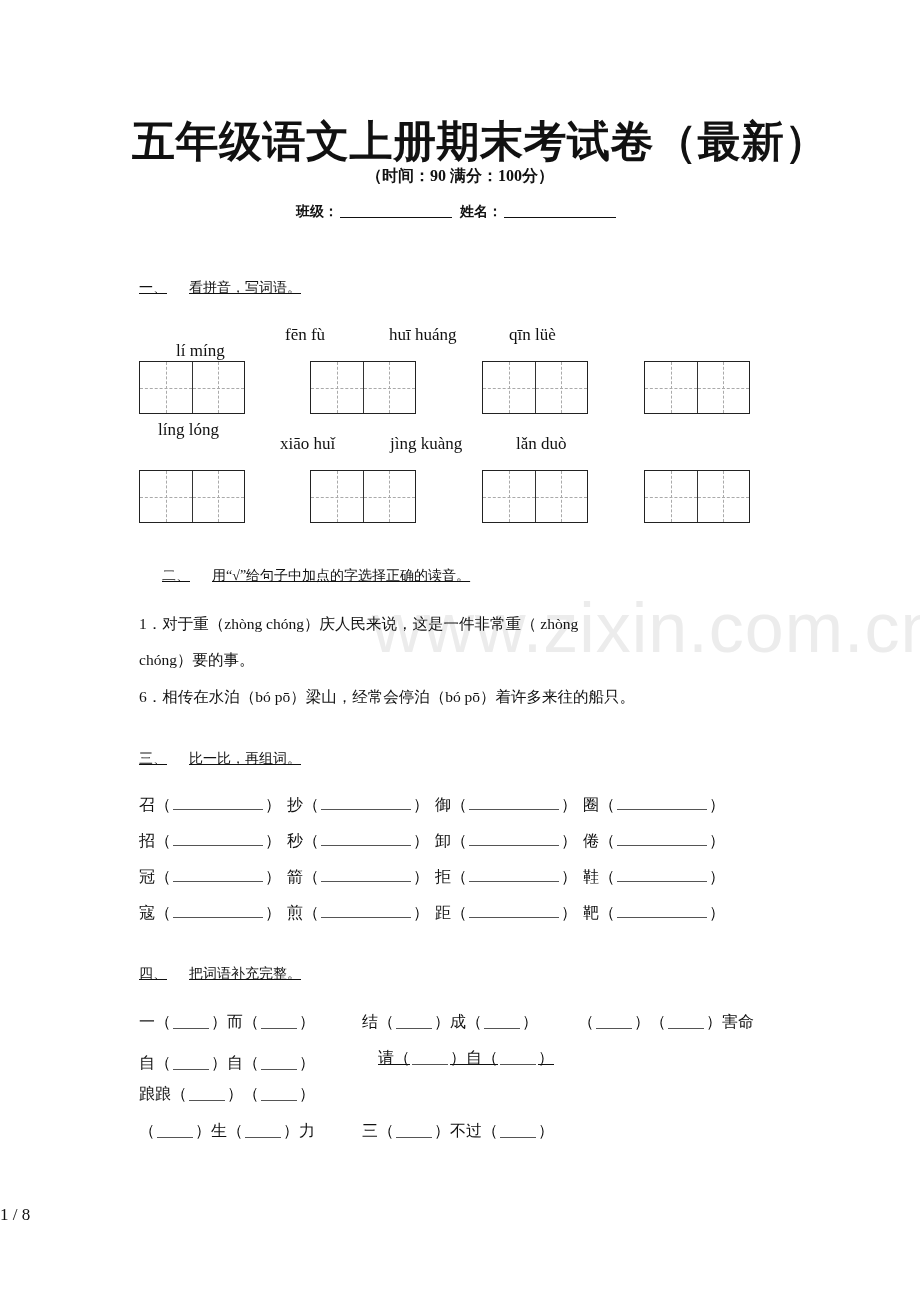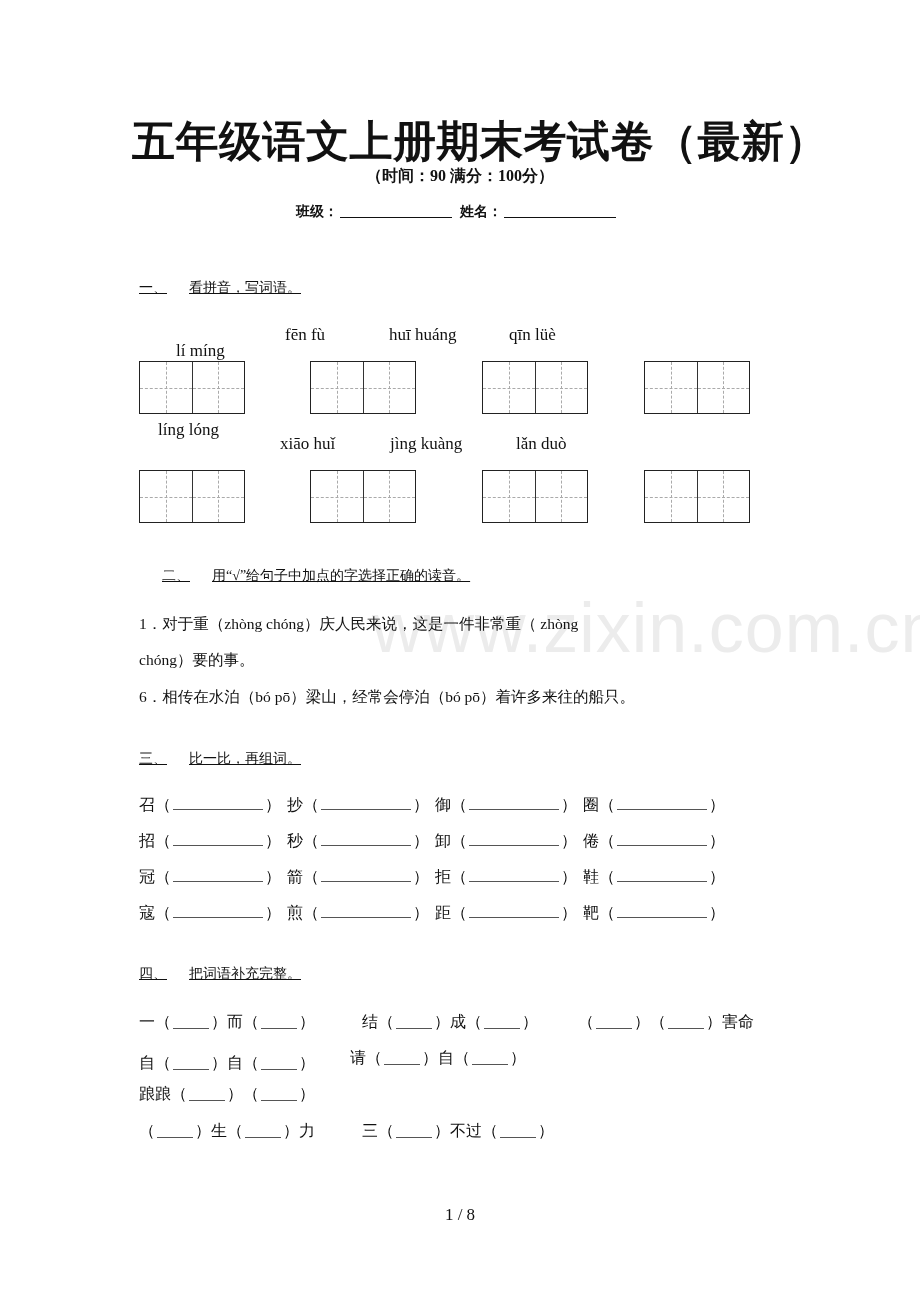--- a/index.html
+++ b/index.html
@@ -18,21 +18,21 @@
   .tianzi .cell + .cell { border-left: 1.5px solid #333; }
   .tianzi .cell::before { content: ""; position: absolute; left: 50%; top: 0; bottom: 0; border-left: 1px dashed #aaa; }
   .tianzi .cell::after { content: ""; position: absolute; top: 50%; left: 0; right: 0; border-top: 1px dashed #aaa; }
   .q-line { font-size: 15.5px; left: 139px; }
   .watermark { top: 588px; left: 372px; font-family: "Liberation Sans", sans-serif; font-size: 70px; color: #ececec; letter-spacing: 1px; }
   .row3 { left: 139px; font-size: 16px; display: flex; }
   .row3 .item { display: inline-flex; align-items: baseline; width: 148px; }
   .row3 .paren-blank { display: inline-block; width: 90px; border-bottom: 1px solid #555; height: 15px; margin: 0 2px; vertical-align: -2px; }
   .row4 { left: 139px; font-size: 16px; }
   .sb { display: inline-block; width: 36px; border-bottom: 1px solid #555; height: 15px; margin: 0 2px; vertical-align: -2px; }
-  .footer { top: 1205px; left: 0; width: 920px; text-align: center; font-size: 17px; }
+  .footer { top: 1205px; left: 0; width: 920px; font-size: 17px; }
 </style>
 </head>
 <body>
 
 <div class="abs title">五年级语文上册期末考试卷（最新）</div>
 <div class="abs subtitle">（时间：90   满分：100分）</div>
 <div class="abs info">
   <span>班级：</span><span class="blank"></span><span>姓名：</span><span class="blank"></span>
 </div>
 
@@ -211,21 +211,21 @@
 <div class="abs row4" style="top:1012px;left:362px;">
   <span>结（</span><span class="sb"></span><span>）成（</span><span class="sb"></span><span>）</span>
 </div>
 <div class="abs row4" style="top:1012px;left:578px;">
   <span>（</span><span class="sb"></span><span>）（</span><span class="sb"></span><span>）害命</span>
 </div>
 
 <div class="abs row4" style="top:1017px;margin-top:36px;">
   <span>自（</span><span class="sb"></span><span>）自（</span><span class="sb"></span><span>）</span>
 </div>
-<div class="abs row4" style="top:1048px;left:350px;">
+<div class="abs row4" style="top:1048px;left:378px;text-decoration:underline;">
   <span>请（</span><span class="sb"></span><span>）自（</span><span class="sb"></span><span>）</span>
 </div>
 
 <div class="abs row4" style="top:1084px;">
   <span>踉踉（</span><span class="sb"></span><span>）（</span><span class="sb"></span><span>）</span>
 </div>
 
 <div class="abs row4" style="top:1121px;">
   <span>（</span><span class="sb"></span><span>）生（</span><span class="sb"></span><span>）力</span>
 </div>

